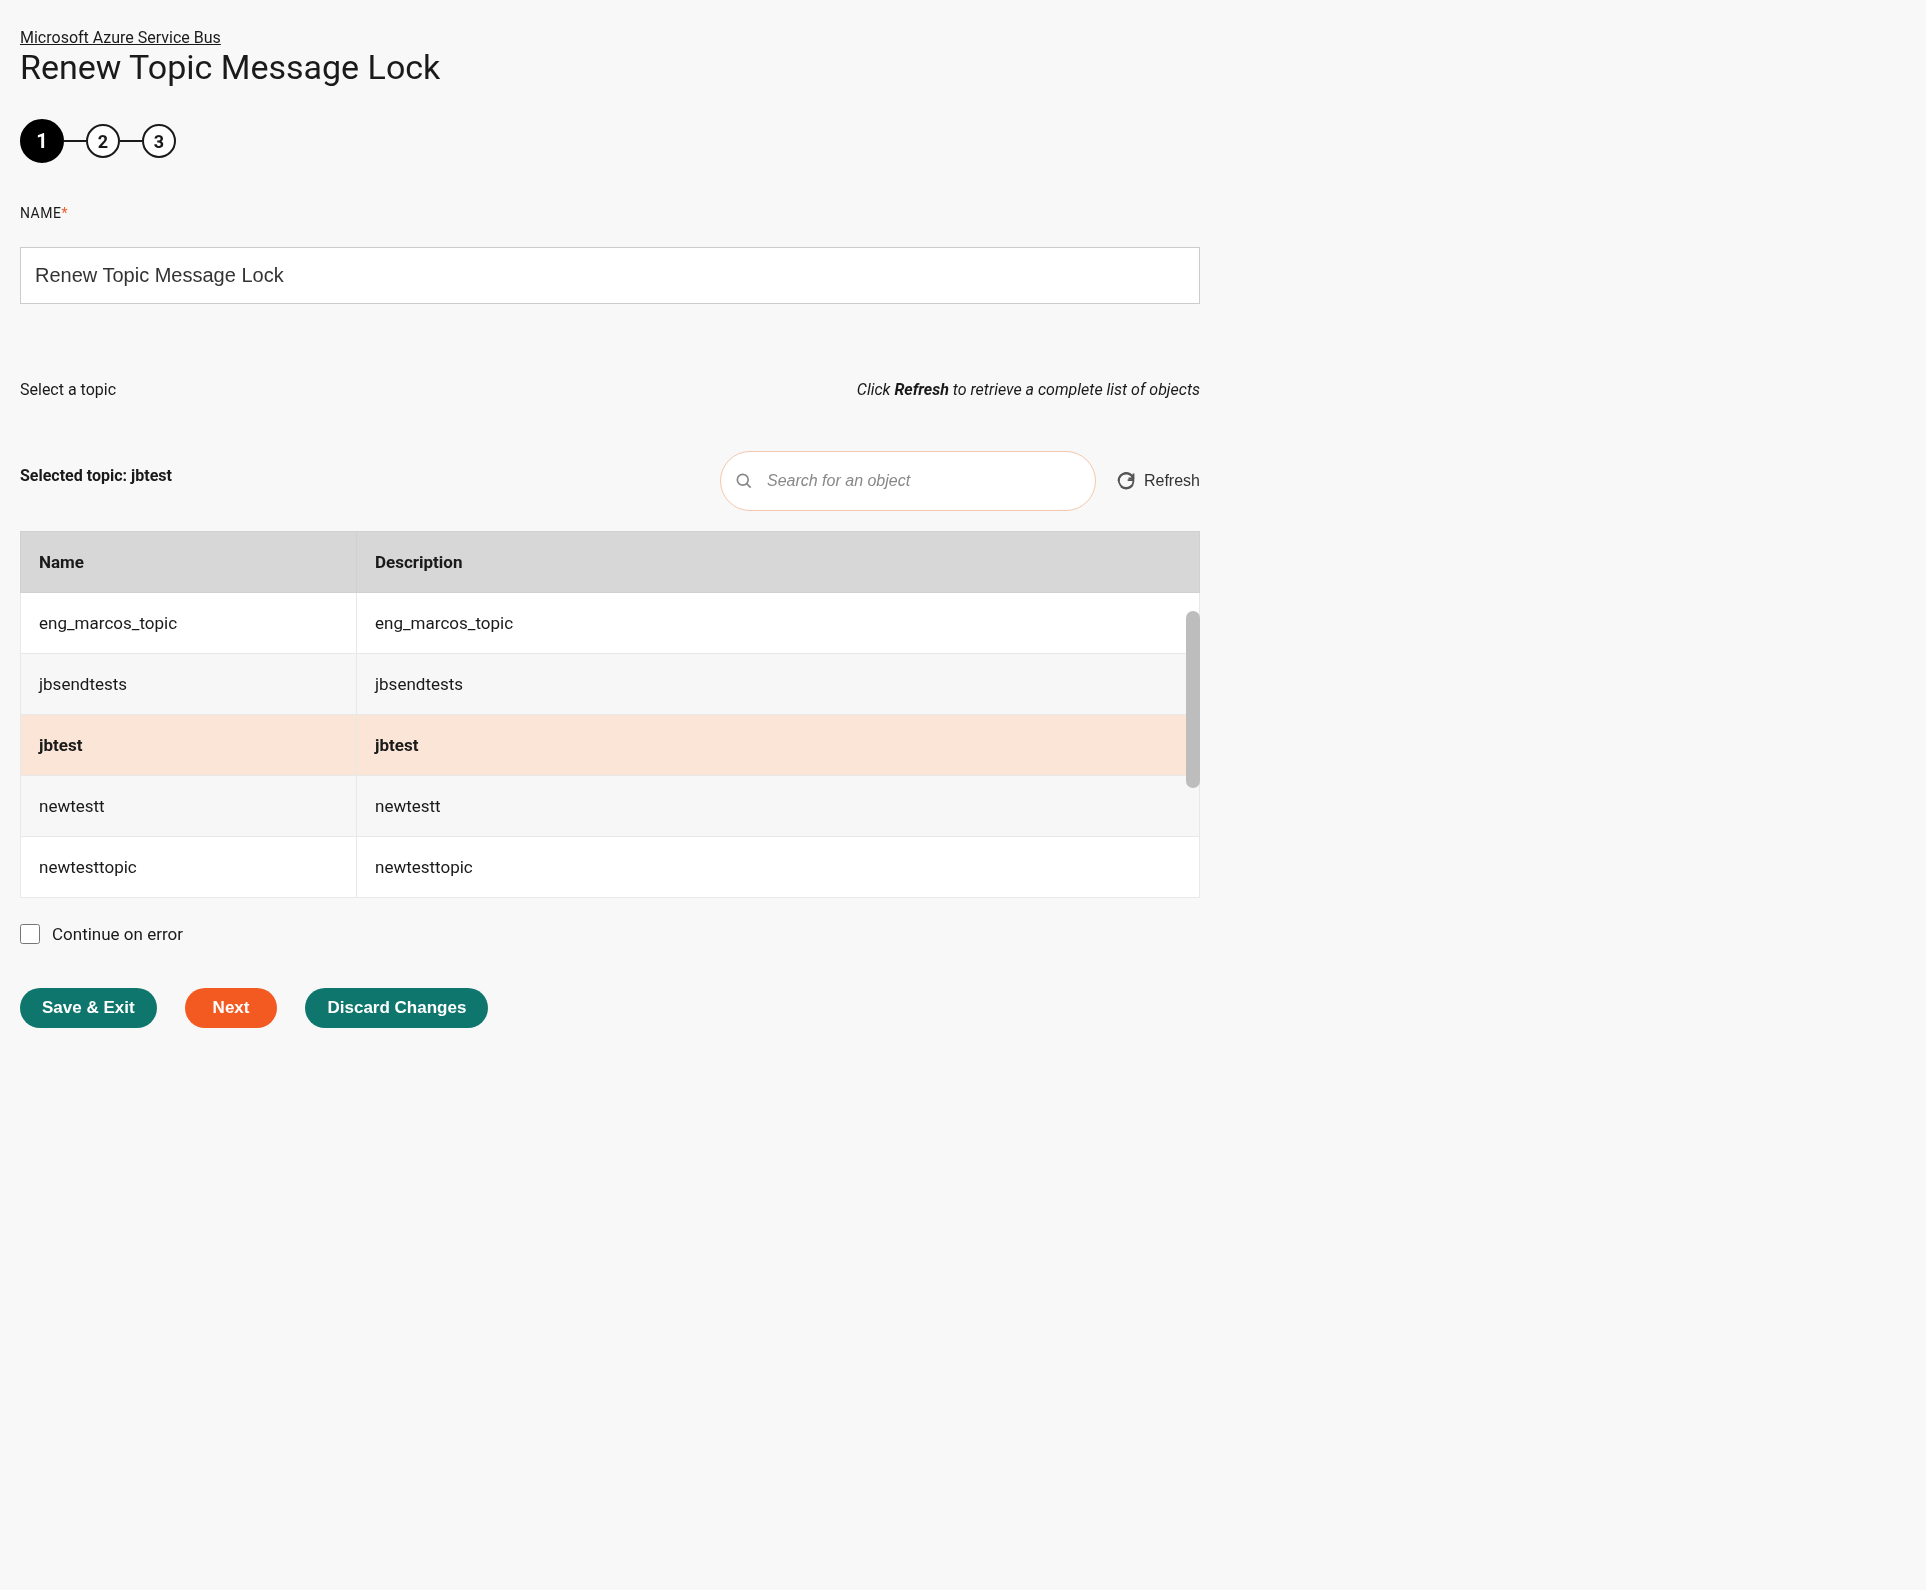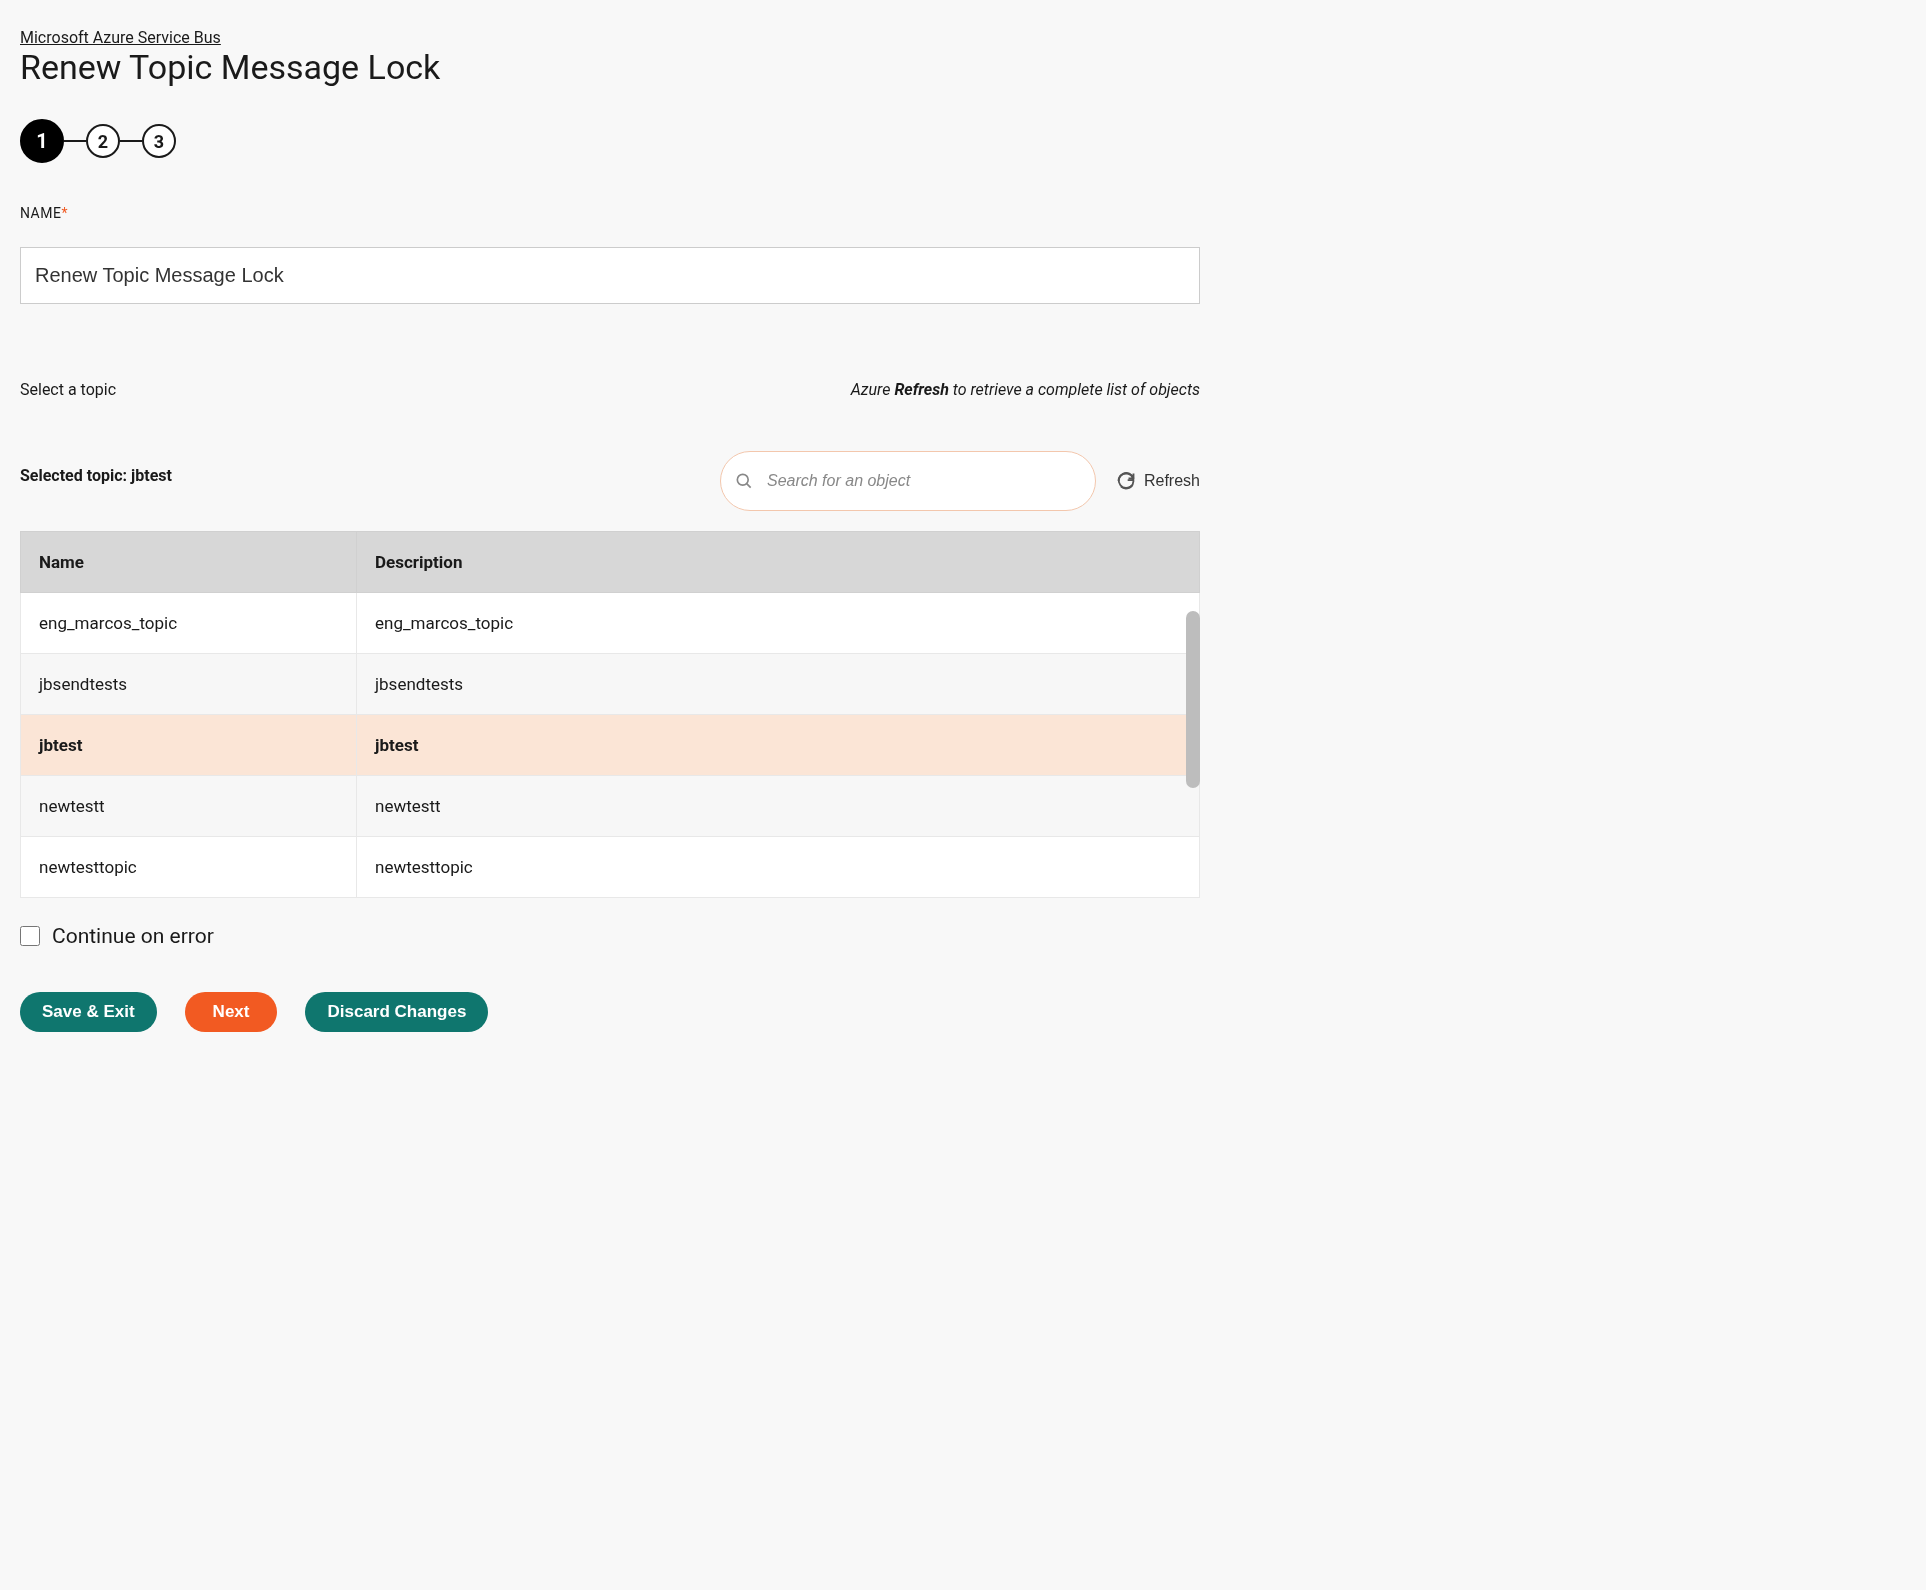--- a/index.html
+++ b/index.html
@@ -119,21 +119,21 @@
   table.obj-table colgroup col.name-col { width: 28.5%; }
   .scroll-ind {
     position: absolute;
     right: 0; top: 80px;
     width: 14px; height: 177px;
     background: #bdbdbd;
     border-radius: 7px;
   }
   .checkbox-row { display:flex; align-items:center; gap: 12px; margin-bottom: 44px; }
   .checkbox-row input[type=checkbox]{ width:20px; height:20px; border:1px solid #bbb; }
-  .checkbox-row label { font-size: 21px; }
+  .checkbox-row label { font-size: 17px; }
   .btn-row { display:flex; gap: 28px; }
   .btn {
     border: none; border-radius: 999px; padding: 10px 22px;
     font-size: 17px; font-weight: 600; color: #fff; cursor: pointer;
   }
   .btn-gray { background: #0f766e; }
   .btn-orange { background: #f25a22; padding-left: 28px; padding-right: 28px; }
   svg { display:block; }
 </style>
 </head>
@@ -154,21 +154,21 @@
   </div>
 
   <div class="field-label">
     <span>NAME</span><span class="req">*</span>
   </div>
   <input type="text" class="text-input" value="Renew Topic Message Lock" style="">
 
   <div class="row-between">
     <div class="select-topic-label">Select a topic</div>
     <div class="hint">
-      <span>Azure </span><b>Refresh</b><span> to retrieve a complete list of objects</span>
+      <span>Click </span><b>Refresh</b><span> to retrieve a complete list of objects</span>
     </div>
   </div>
 
   <div class="row-between" style="align-items:center;">
     <div class="selected-topic">
       <span>Selected topic: </span><span>jbtest</span>
     </div>
     <div class="search-row">
       <div class="search-wrap">
         <span class="search-icon">

